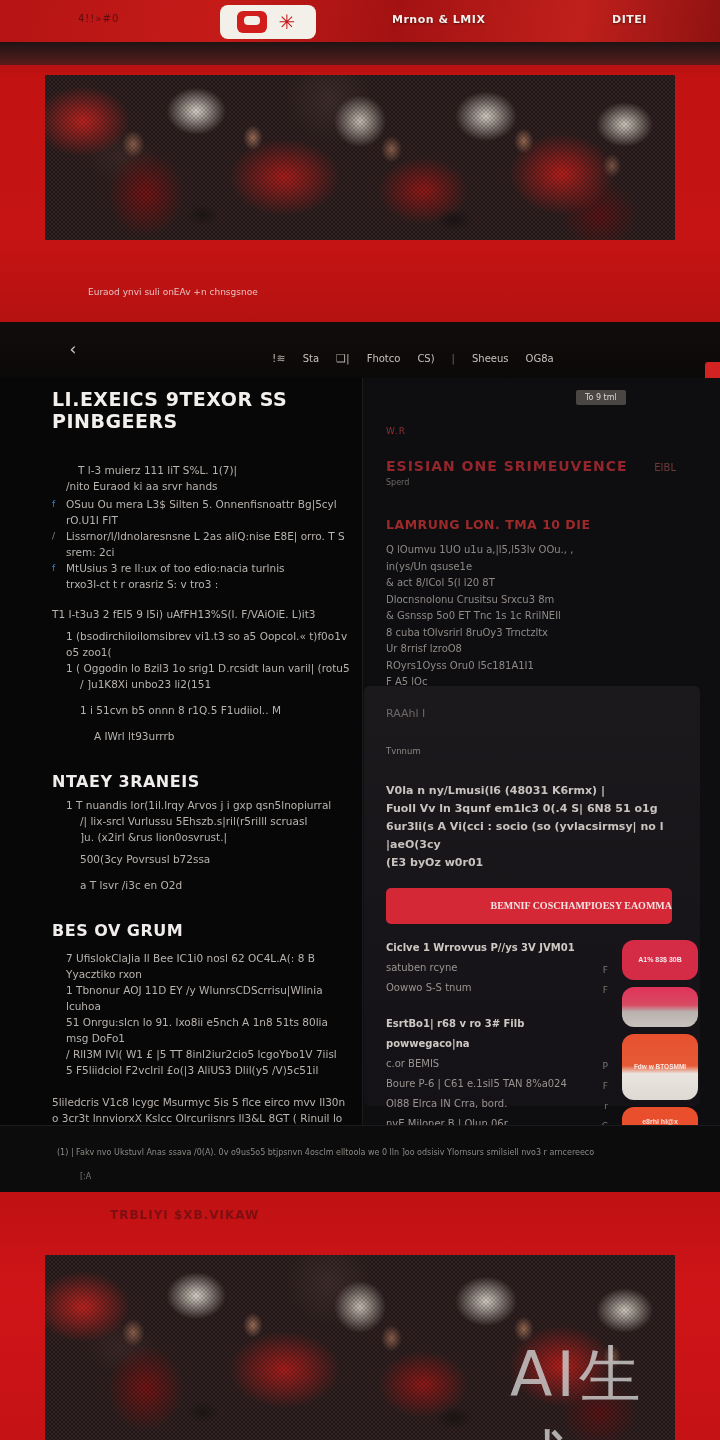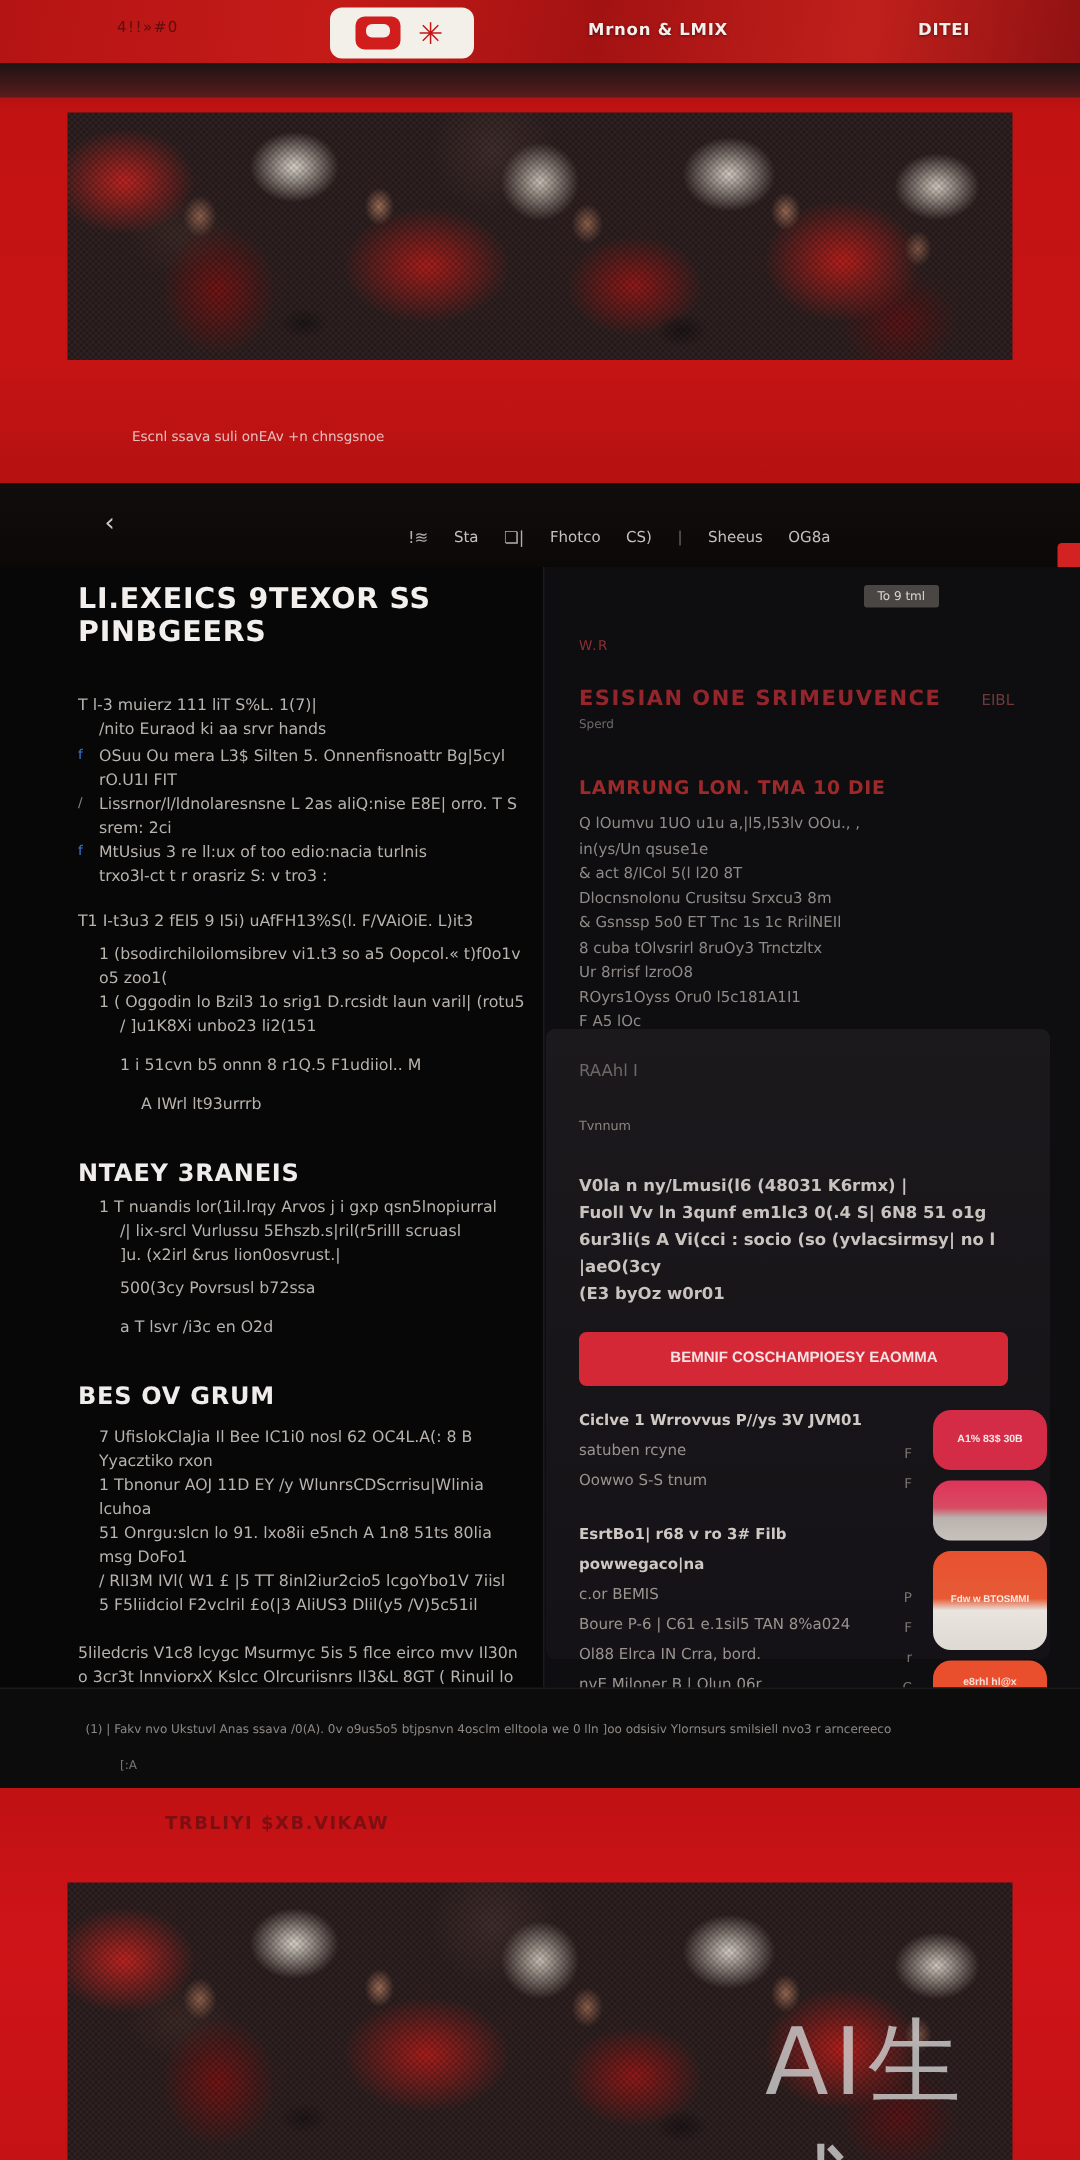--- a/index.html
+++ b/index.html
@@ -72,21 +72,21 @@
   .sidebar-bg { position:absolute; left:362px; top:0; width:358px; height:747px;
     background:#0e0d10; border-left:1px solid #1d1b1e; }
   .side-panel { position:absolute; left:364px; top:308px; width:336px; height:420px;
     background:linear-gradient(180deg,#1b191c,#141216); border-radius:6px; }
 
   .article { position:absolute; left:52px; top:0; width:300px; }
   h1.headline { font-size:19px; letter-spacing:.5px; color:#f2efec; font-weight:bold; margin-top:10px; }
   .print-badge { position:absolute; left:576px; top:12px; background:#4a4644; color:#dcd6d2;
     font-size:8px; padding:3px 9px; border-radius:2px; }
   .article p, .article li, .article .line { font-size:10.5px; line-height:16px; color:#b9b3ae; }
-  .intro { margin-top:30px; }
+  .intro { margin-top:30px;margin-left:26px; }
   .blist { list-style:none; margin:2px 0 0 0; }
   .blist li { display:flex; gap:6px; }
   .mk { width:8px; flex:0 0 8px; font-size:9px; }
   .mk-blue { color:#3a7bd5; } .mk-gray { color:#8a8480; }
   .indent1 { padding-left:14px; } .indent2 { padding-left:28px; } .indent3 { padding-left:42px; }
   .subline { margin-top:14px; color:#a8a29d; }
   .teal { color:#39b3ad; } .lblue { color:#4aa3c9; }
   h2.sec { font-size:16px; color:#efeceb; font-weight:bold; letter-spacing:.5px; }
   .gap28 { margin-top:28px; } .gap16 { margin-top:16px; } .gap10 { margin-top:10px; } .gap6 { margin-top:6px; }
   .redstrong { color:#c53038; font-weight:bold; }
@@ -99,21 +99,21 @@
   .side-head-right { font-size:10px; color:#6e3a3c; margin-right:10px; }
   .sperd { font-size:8px; color:#6f6a66; margin-top:4px; }
   .sub-head { font-size:12.5px; font-weight:bold; color:#9c2a2a; margin-top:30px; letter-spacing:.5px; }
   .info p { font-size:10px; line-height:16.5px; color:#8f8a86; }
   .info { margin-top:10px; }
   .raal { margin-top:16px; font-size:11px; color:#6d6865; }
   .tvnnum { margin-top:26px; font-size:8.5px; color:#8a8581; }
   .boldlines { margin-top:26px; }
   .boldlines p { font-size:11px; line-height:18px; color:#c9c3bf; font-weight:bold; }
   .cta { display:block; margin-top:16px; width:286px; height:36px; background:#d42837; border:none;
-    border-radius:5px; color:#f6e3e3; font-size:10px; font-weight:bold; text-align:center; padding-left:14px; }
+    border-radius:5px; color:#f6e3e3; font-size:10px; font-weight:bold; text-align:right; padding-left:14px;font-family:Liberation Serif, serif; }
   .rows { position:relative; margin-top:14px; width:300px; }
   .rows .row { position:relative; font-size:10px; line-height:20px; color:#9a948f; padding-right:95px; }
   .rows .row.b { color:#cfc9c4; font-weight:bold; }
   .row .letter { position:absolute; right:78px; top:2px; color:#7a7571; font-size:9px; }
   .btn-stack { position:absolute; right:-12px; top:2px; width:76px; display:flex; flex-direction:column; gap:7px; }
   .sbtn { width:76px; border:none; border-radius:12px; font-size:7px; color:#f6e8e8; font-weight:bold; }
   .sbtn.crimson { height:40px; background:#d42b47; }
   .sbtn.pinkgray { height:40px; background:linear-gradient(180deg,#e0335a 0%,#d84b62 45%,#b9b2ae 62%,#c8c2bd 100%); }
   .sbtn.orangewhite { height:66px; background:linear-gradient(180deg,#e8512f 0%,#e65a35 48%,#e9e4de 60%,#dfd9d3 100%);
     color:#fbe9e2; font-size:6.5px; line-height:26px; vertical-align:top; }
@@ -147,21 +147,21 @@
       <span class="logo-cam"></span>
       <span class="logo-star">✳</span>
     </div>
     <span class="topnav-item tn1">Mrnon &amp; LMIX</span>
     <span class="topnav-item tn2">DITEI</span>
   </div>
 
   <div class="hero">
     <div class="hero-shade"></div>
     <div class="photo crowd hero-photo"></div>
-    <div class="hero-caption">Escnl ssava suli onEAv +n chnsgsnoe</div>
+    <div class="hero-caption">Euraod ynvi suli onEAv +n chnsgsnoe</div>
   </div>
 
   <div class="subnav">
     <div class="back-btn">‹</div>
     <div class="subnav-items">
       <span class="sn-ico">!≋</span>
       <span>Sta</span>
       <span class="sn-ico">❏|</span>
       <span style="position:relative;">
         <button class="subnav-redbtn">Gaexn</button>

